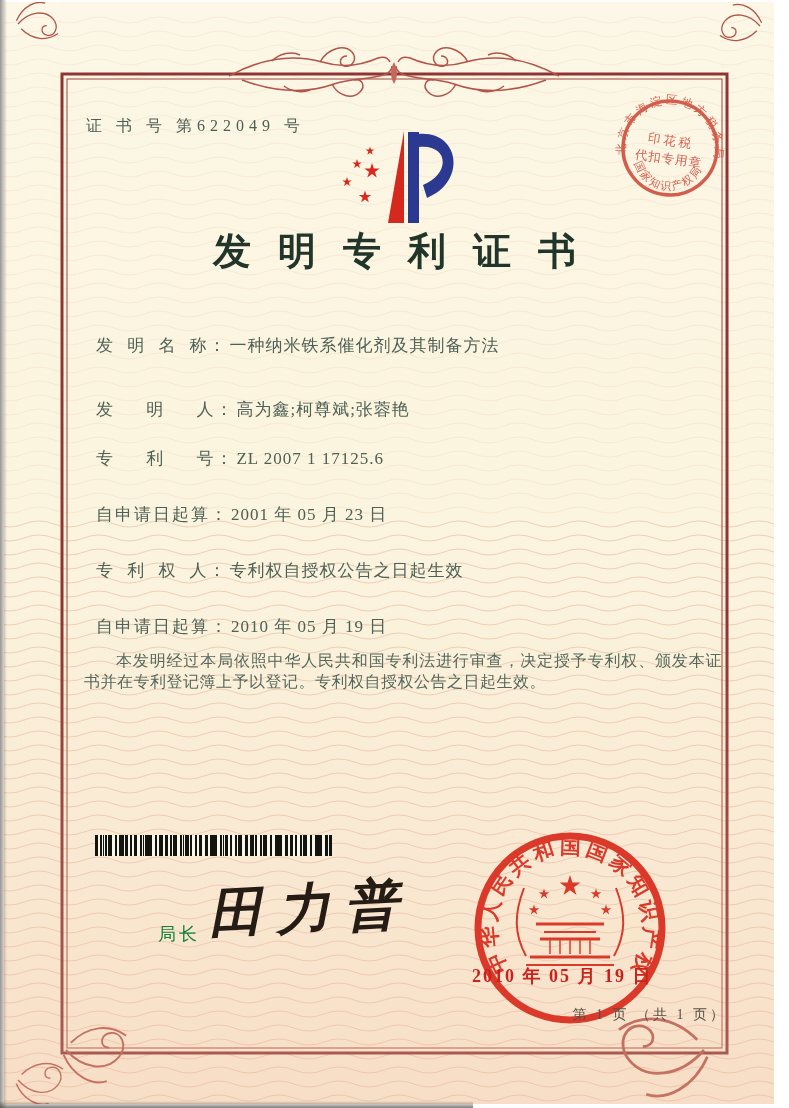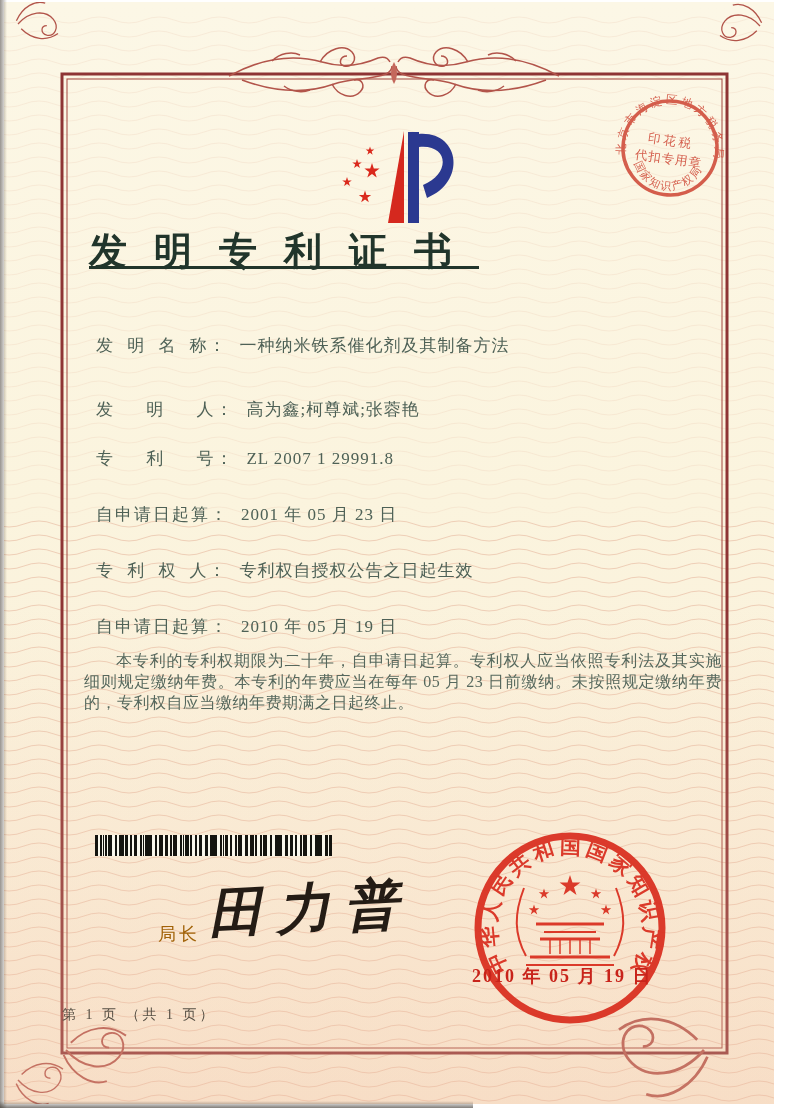--- a/index.html
+++ b/index.html
@@ -25,62 +25,62 @@
     background:linear-gradient(270deg,rgba(255,255,255,1),rgba(255,255,255,0));}
 
   svg.layer{position:absolute;left:0;top:0;pointer-events:none;}
 
   .cert-number{
     position:absolute;left:86px;top:116px;
     font-size:16px;letter-spacing:5px;color:#4d5f54;white-space:nowrap;
   }
   .logo{position:absolute;left:330px;top:124px;width:150px;height:106px;}
   .title{
-    position:absolute;left:62px;top:226px;width:665px;text-align:left;
+    position:absolute;left:62px;top:226px;width:665px;text-align:center;
     font-size:38px;font-weight:bold;letter-spacing:27px;text-indent:27px;
-    color:#21352b;white-space:nowrap;text-decoration:underline;
+    color:#21352b;white-space:nowrap;
   }
   .fields{position:absolute;left:96px;top:334px;width:600px;}
   .field-row{position:absolute;left:0;white-space:nowrap;font-size:17px;color:#4e6156;}
   .field-row .lbl{letter-spacing:2px;font-family:Liberation Mono, monospace;}
-  .field-row .val{margin-left:12px;letter-spacing:1px;}
+  .field-row .val{margin-left:2px;letter-spacing:1px;}
   .r0{top:0px;} .r1{top:64px;} .r2{top:113px;} .r3{top:169px;} .r4{top:225px;} .r5{top:281px;}
 
   .paragraphs{
     position:absolute;left:84px;top:650px;width:638px;
     font-size:16px;line-height:21px;color:#56685d;text-align:justify;
   }
   .paragraphs p{margin:0 0 5px 0;text-indent:32px;letter-spacing:.5px;}
 
   .barcode{
     position:absolute;left:95px;top:835px;width:237px;height:21px;
     background-color:#f9f7ec;
     background-image:
       repeating-linear-gradient(90deg,#14140f 0 2px,transparent 2px 5px),
       repeating-linear-gradient(90deg,#14140f 0 1px,transparent 1px 8px),
       repeating-linear-gradient(90deg,#14140f 0 3px,transparent 3px 13px);
   }
 
-  .sig-label{position:absolute;left:158px;top:922px;font-size:18px;color:#a16207;letter-spacing:3px;}
+  .sig-label{position:absolute;left:158px;top:922px;font-size:18px;color:#15803d;letter-spacing:3px;}
   .sig-name{
     position:absolute;left:208px;top:872px;width:240px;
     font-size:54px;font-weight:bold;font-style:italic;color:#241c15;
     letter-spacing:14px;transform:rotate(-3deg);white-space:nowrap;
   }
 
   .seal{position:absolute;left:468px;top:826px;width:204px;height:204px;opacity:.92;}
   .seal-date{
     position:absolute;left:472px;top:964px;z-index:5;
     font-size:18px;font-weight:bold;color:#c8231a;letter-spacing:2px;white-space:nowrap;
   }
   .tax-stamp{position:absolute;left:600px;top:78px;width:140px;height:140px;
     transform:rotate(8deg);opacity:.88;}
 
   .footer{
-    position:absolute;left:62px;top:1006px;width:665px;text-align:left;
+    position:absolute;left:62px;top:1006px;width:665px;text-align:right;
     font-size:14px;color:#564f44;letter-spacing:3px;
   }
 </style>
 </head>
 <body>
 
 <div class="page">
 
   <svg width="0" height="0" style="position:absolute">
     <defs>
@@ -194,47 +194,48 @@
         <path d="M0,-12 C4,-5 4,3 0,10 C-4,3 -4,-5 0,-12" fill="#c4685c" stroke="none"></path>
       </g>
       <use href="#curl" transform="translate(14,22) scale(0.8)"></use>
       <use href="#curl" transform="translate(756,24) scale(-0.8,0.8)"></use>
       <use href="#curl" transform="translate(14,1078) scale(0.9,-0.9)"></use>
       <use href="#curl" transform="translate(700,1048) scale(-1.7,-1.7)"></use>
       <use href="#curl" transform="translate(62,1048) scale(1.2,-1.2)"></use>
     </svg>
   </div>
 
+  <div class="cert-number">证 书 号 第622049 号</div>
 
   <svg class="logo" viewBox="0 0 150 106">
     <g fill="#da291c">
       <use href="#st" transform="translate(40,27) scale(4.5)"></use>
       <use href="#st" transform="translate(27,40) scale(5)"></use>
       <use href="#st" transform="translate(42,47) scale(8)"></use>
       <use href="#st" transform="translate(17,58) scale(5)"></use>
       <use href="#st" transform="translate(35,73) scale(6.5)"></use>
     </g>
     <path d="M74,7 L58,99 L74,99 Z" fill="#d5281e"></path>
     <path d="M78,8 L89,8 L89,99 L78,99 Z" fill="#2b3990"></path>
     <path d="M89,10 C130,7 137,58 97,74 L93,61 C121,50 119,20 89,23 Z" fill="#2b3990"></path>
   </svg>
 
   <div class="title">发明专利证书</div>
 
   <div class="fields">
     <div class="field-row r0"><span class="lbl">发 明 名 称：</span><span class="val">一种纳米铁系催化剂及其制备方法</span></div>
     <div class="field-row r1"><span class="lbl">发　 明　 人：</span><span class="val">高为鑫;柯尊斌;张蓉艳</span></div>
-    <div class="field-row r2"><span class="lbl">专　 利　 号：</span><span class="val">ZL 2007 1 29991.8</span></div>
+    <div class="field-row r2"><span class="lbl">专　 利　 号：</span><span class="val">ZL 2007 1 17125.6</span></div>
     <div class="field-row r3"><span class="lbl">自申请日起算：</span><span class="val">2001 年 05 月 23 日</span></div>
     <div class="field-row r4"><span class="lbl">专 利 权 人：</span><span class="val">专利权自授权公告之日起生效</span></div>
     <div class="field-row r5"><span class="lbl">自申请日起算：</span><span class="val">2010 年 05 月 19 日</span></div>
   </div>
 
   <div class="paragraphs">
-    <p>本专利的专利权期限为二十年，自申请日起算。专利权人应当依照专利法及其实施细则规定缴纳年费。本专利的年费应当在每年 05 月 23 日前缴纳。未按照规定缴纳年费的，专利权自应当缴纳年费期满之日起终止。</p>
+    <p>本发明经过本局依照中华人民共和国专利法进行审查，决定授予专利权、颁发本证书并在专利登记簿上予以登记。专利权自授权公告之日起生效。</p>
   </div>
 
   <div class="barcode"></div>
 
   <div class="sig-label">局长</div>
   <div class="sig-name">田力普</div>
 
   <svg class="seal" viewBox="0 0 204 204">
     <circle cx="102" cy="102" r="92" fill="none" stroke="#d92c1d" stroke-width="7"></circle>
     <path id="slPath" d="M42,145 A74,74 0 1 1 162,145" fill="none"></path>

